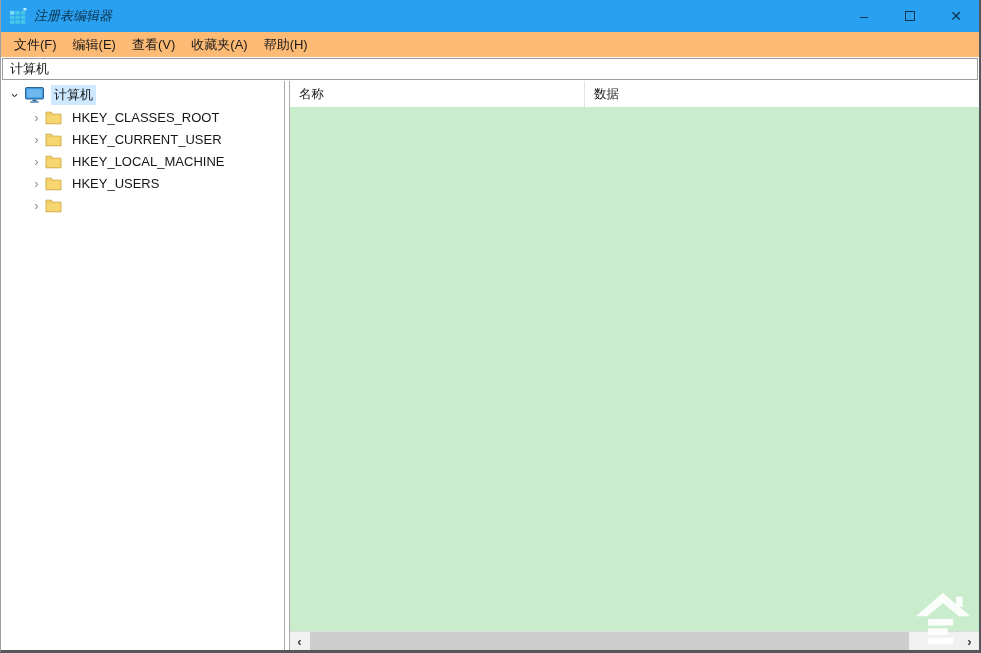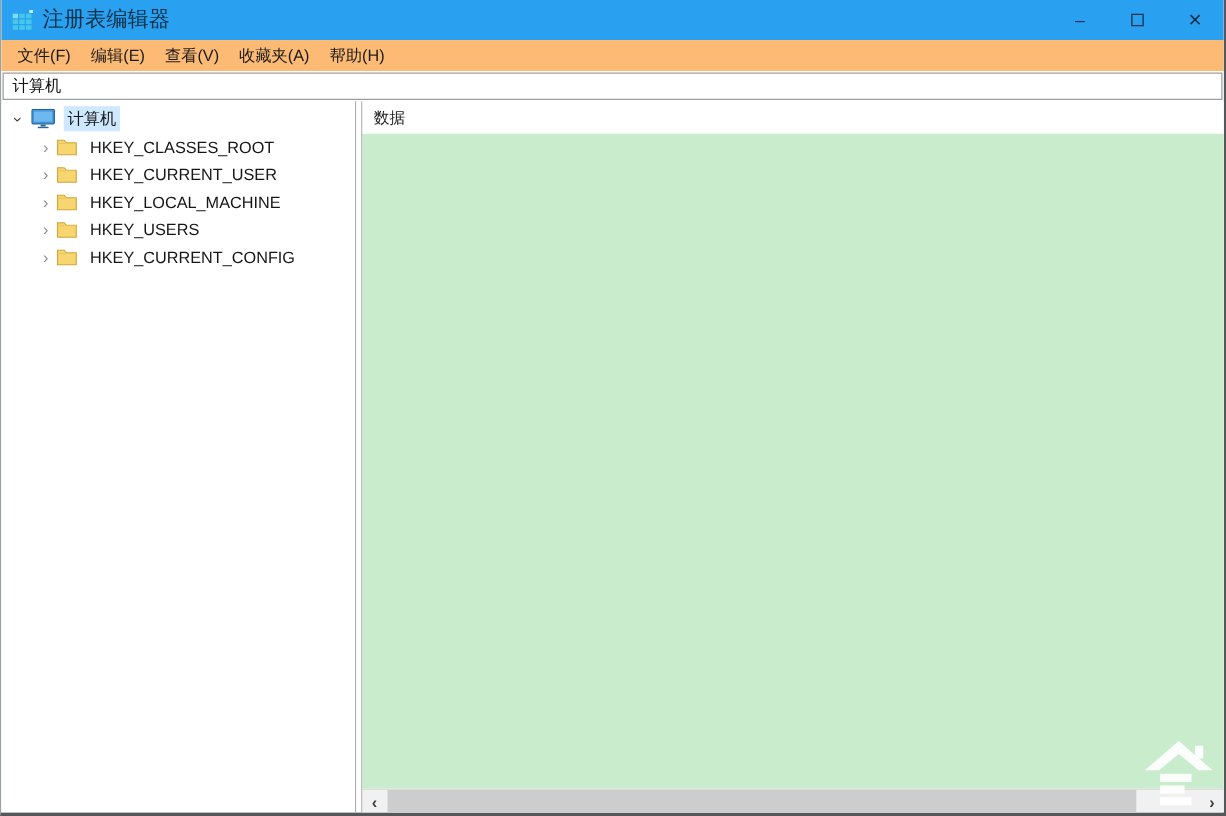--- a/index.html
+++ b/index.html
@@ -13,21 +13,21 @@
     border-bottom: 3px solid #54585b;
     overflow: hidden;
   }
 
   
   .titlebar {
     height: 32px; background: #2aa0f0; display: flex; align-items: center;
     padding-left: 9px; color: #0c3149;
   }
   .app-icon { width: 17px; height: 16px; display:inline-block; margin-right: 7px; flex: none; }
-  .title { font-size: 17px; line-height: 32px; }
+  .title { font-size: 13px; line-height: 32px; font-style: italic; }
   .controls { margin-left: auto; display: flex; height: 32px; }
   .ctrl { width: 46px; height: 32px; display:flex; align-items:center; justify-content:center; cursor: default; }
   .ctrl .glyph { font-size: 14px; color:#0c3149; line-height: 1; }
   .ctrl.close .glyph { font-size: 14px; }
   .maxbox { width: 10px; height: 10px; border: 1px solid #0c3149; display:inline-block; }
 
   
   .menubar { height: 25px; background:#fdba74; display:flex; align-items:center; padding-left: 5px; }
   .menu-item { font-size: 13px; color:#1a1a1a; padding: 3px 8px; }
 
@@ -189,28 +189,28 @@
       </div>
 
       <div class="trow child">
         <span class="chev">›</span>
         <span class="folder-ic">
           <svg width="17" height="15" viewBox="0 0 17 15">
             <path d="M1 2.2 h5.4 l1.7 2 H16 V13.8 H1 Z" fill="#f7d56f" stroke="#cfa53f" stroke-width="0.9"></path>
             <path d="M1 4.6 H16" stroke="#e9c35a" stroke-width="0.8"></path>
           </svg>
         </span>
-        <span class="tlabel">HKEY_CURRENT_CONFIG</span>
       </div>
     </div>
 
     <div class="splitter"></div>
 
     <div class="listpanel">
       <div class="listheader">
+        <div class="hcol c-name">名称</div>
         <div class="hcol c-data">数据</div>
       </div>
       <div class="listbody"></div>
       <div class="hscroll">
         <div class="sb-btn">
           <span>‹</span>
         </div>
         <div class="sb-track">
           <div class="sb-thumb"></div>
         </div>

